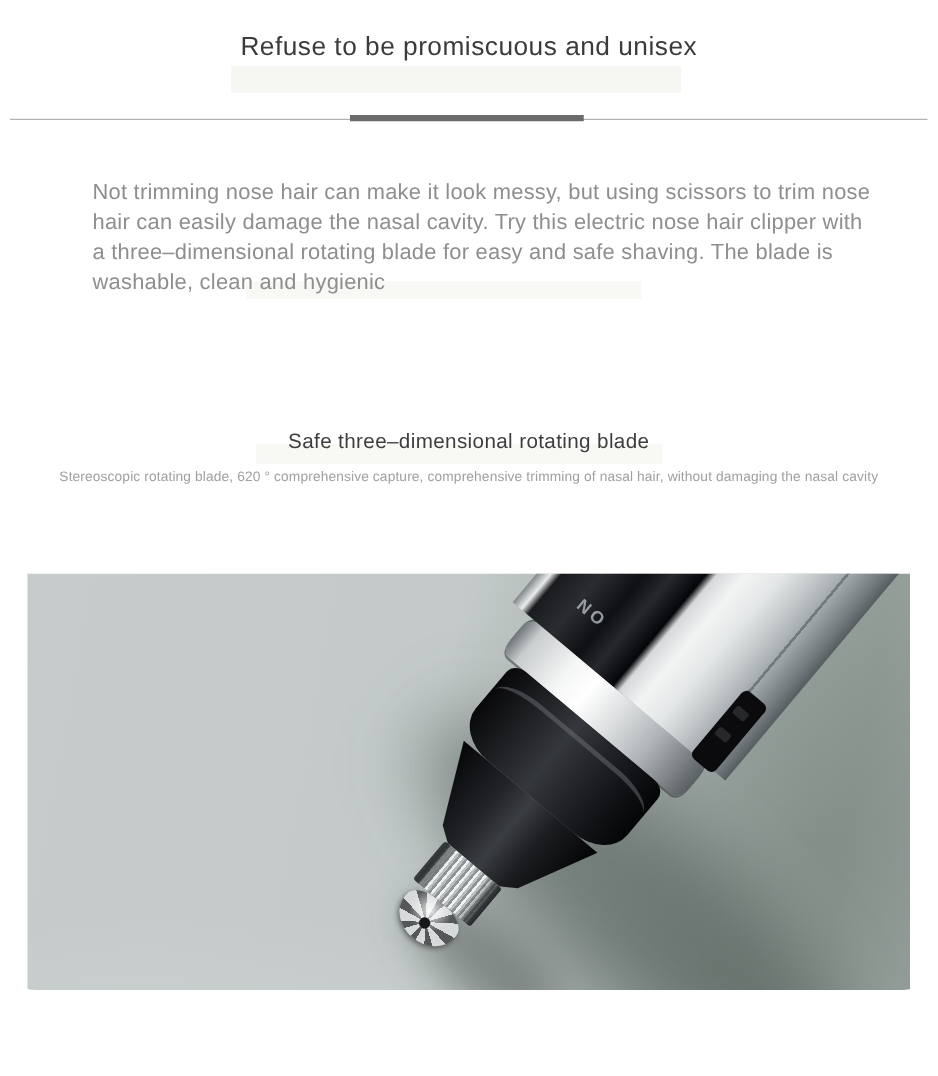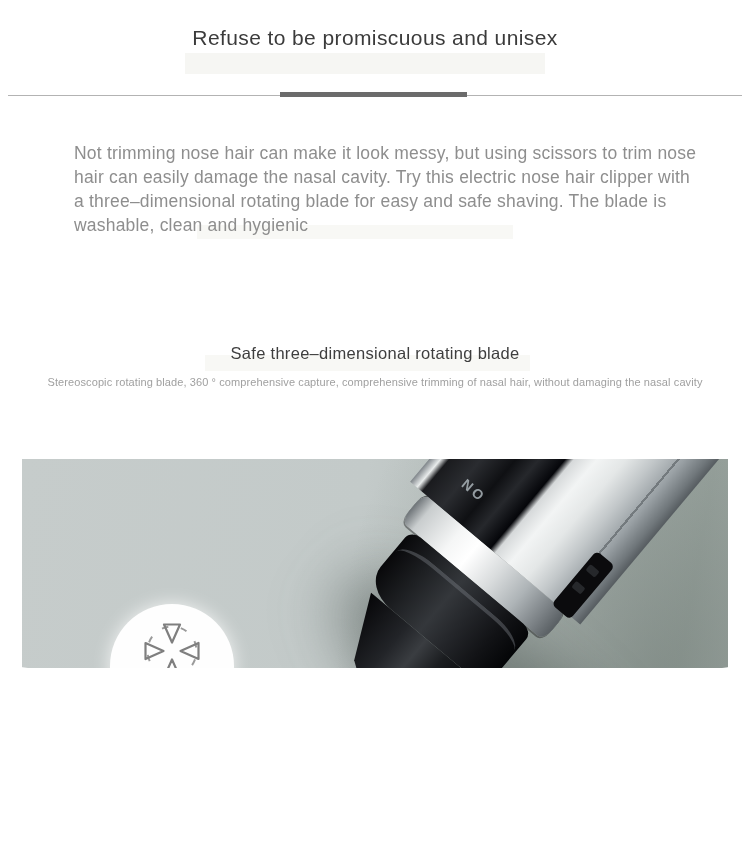--- a/index.html
+++ b/index.html
@@ -1,17 +1,17 @@
 <!DOCTYPE html>
 <html style="--photo-bg: #c3cac9; --accent: #6b6b6b;"><head>
 <meta charset="utf-8">
 <style>
   html,body{margin:0;padding:0;background:#ffffff;}
   .page{
-    position:relative;width:750px;height:668px;background:#ffffff;overflow:hidden;
+    position:relative;width:750px;height:792px;background:#ffffff;overflow:hidden;
     font-family:"Liberation Sans", sans-serif;
     border-radius:28px;
   }
   
   .hl{position:absolute;z-index:0;}
   .hl-title{left:185px;top:53px;width:360px;height:21px;background:#f6f6f3;}
   .hl-intro{left:197px;top:225px;width:316px;height:14px;background:#f8f8f5;}
   .hl-sub{left:205px;top:355px;width:325px;height:16px;background:#f8f8f5;}
 
   .page-title{
@@ -138,47 +138,35 @@
   <h1 class="page-title">Refuse to be promiscuous and unisex</h1>
 
   <div class="divider-line"></div>
   <div class="divider-accent"></div>
 
   <div class="hl hl-intro"></div>
   <p class="intro">Not trimming nose hair can make it look messy, but using scissors to trim nose hair can easily damage the nasal cavity. Try this electric nose hair clipper with a three–dimensional rotating blade for easy and safe shaving. The blade is washable, clean and hygienic</p>
 
   <div class="hl hl-sub"></div>
   <h2 class="feature-subtitle">Safe three–dimensional rotating blade</h2>
-  <p class="feature-desc">Stereoscopic rotating blade, 360 ° comprehensive capture, comprehensive trimming of nasal hair, without damaging the nasal cavity</p>
+  <p class="feature-desc">Stereoscopic rotating blade, 620 ° comprehensive capture, comprehensive trimming of nasal hair, without damaging the nasal cavity</p>
 
   <div class="photo">
     <div class="device-shadow"></div>
     <div class="tip-shadow"></div>
 
     <div class="device">
       <div class="dev-body">
         <span class="on-label">ON</span>
       </div>
       <div class="dev-collar"></div>
       <div class="dev-head">
         <div class="head-ring"></div>
       </div>
       <div class="dev-cone"></div>
       <div class="dev-shaft"></div>
       <div class="dev-knob"></div>
       <div class="dev-latch"></div>
     </div>
 
-    <div class="badge">
-      <svg class="badge-icon" width="66" height="66" viewBox="0 0 66 66">
-        <circle cx="33" cy="33" r="24.5" fill="none" stroke="#9b9b9b" stroke-width="2" stroke-dasharray="6.5 12.7" transform="rotate(20 33 33)"></circle>
-        <g fill="none" stroke="#7f7f7f" stroke-width="2.2" stroke-linejoin="round">
-          <path id="tri" d="M25 6.5 L41 6.5 L33 24.5 Z"></path>
-          <use href="#tri" transform="rotate(90 33 33)"></use>
-          <use href="#tri" transform="rotate(180 33 33)"></use>
-          <use href="#tri" transform="rotate(270 33 33)"></use>
-        </g>
-      </svg>
-      <div class="badge-label">Rotating blade</div>
-    </div>
   </div>
 
 </div>
 
 </body></html>

